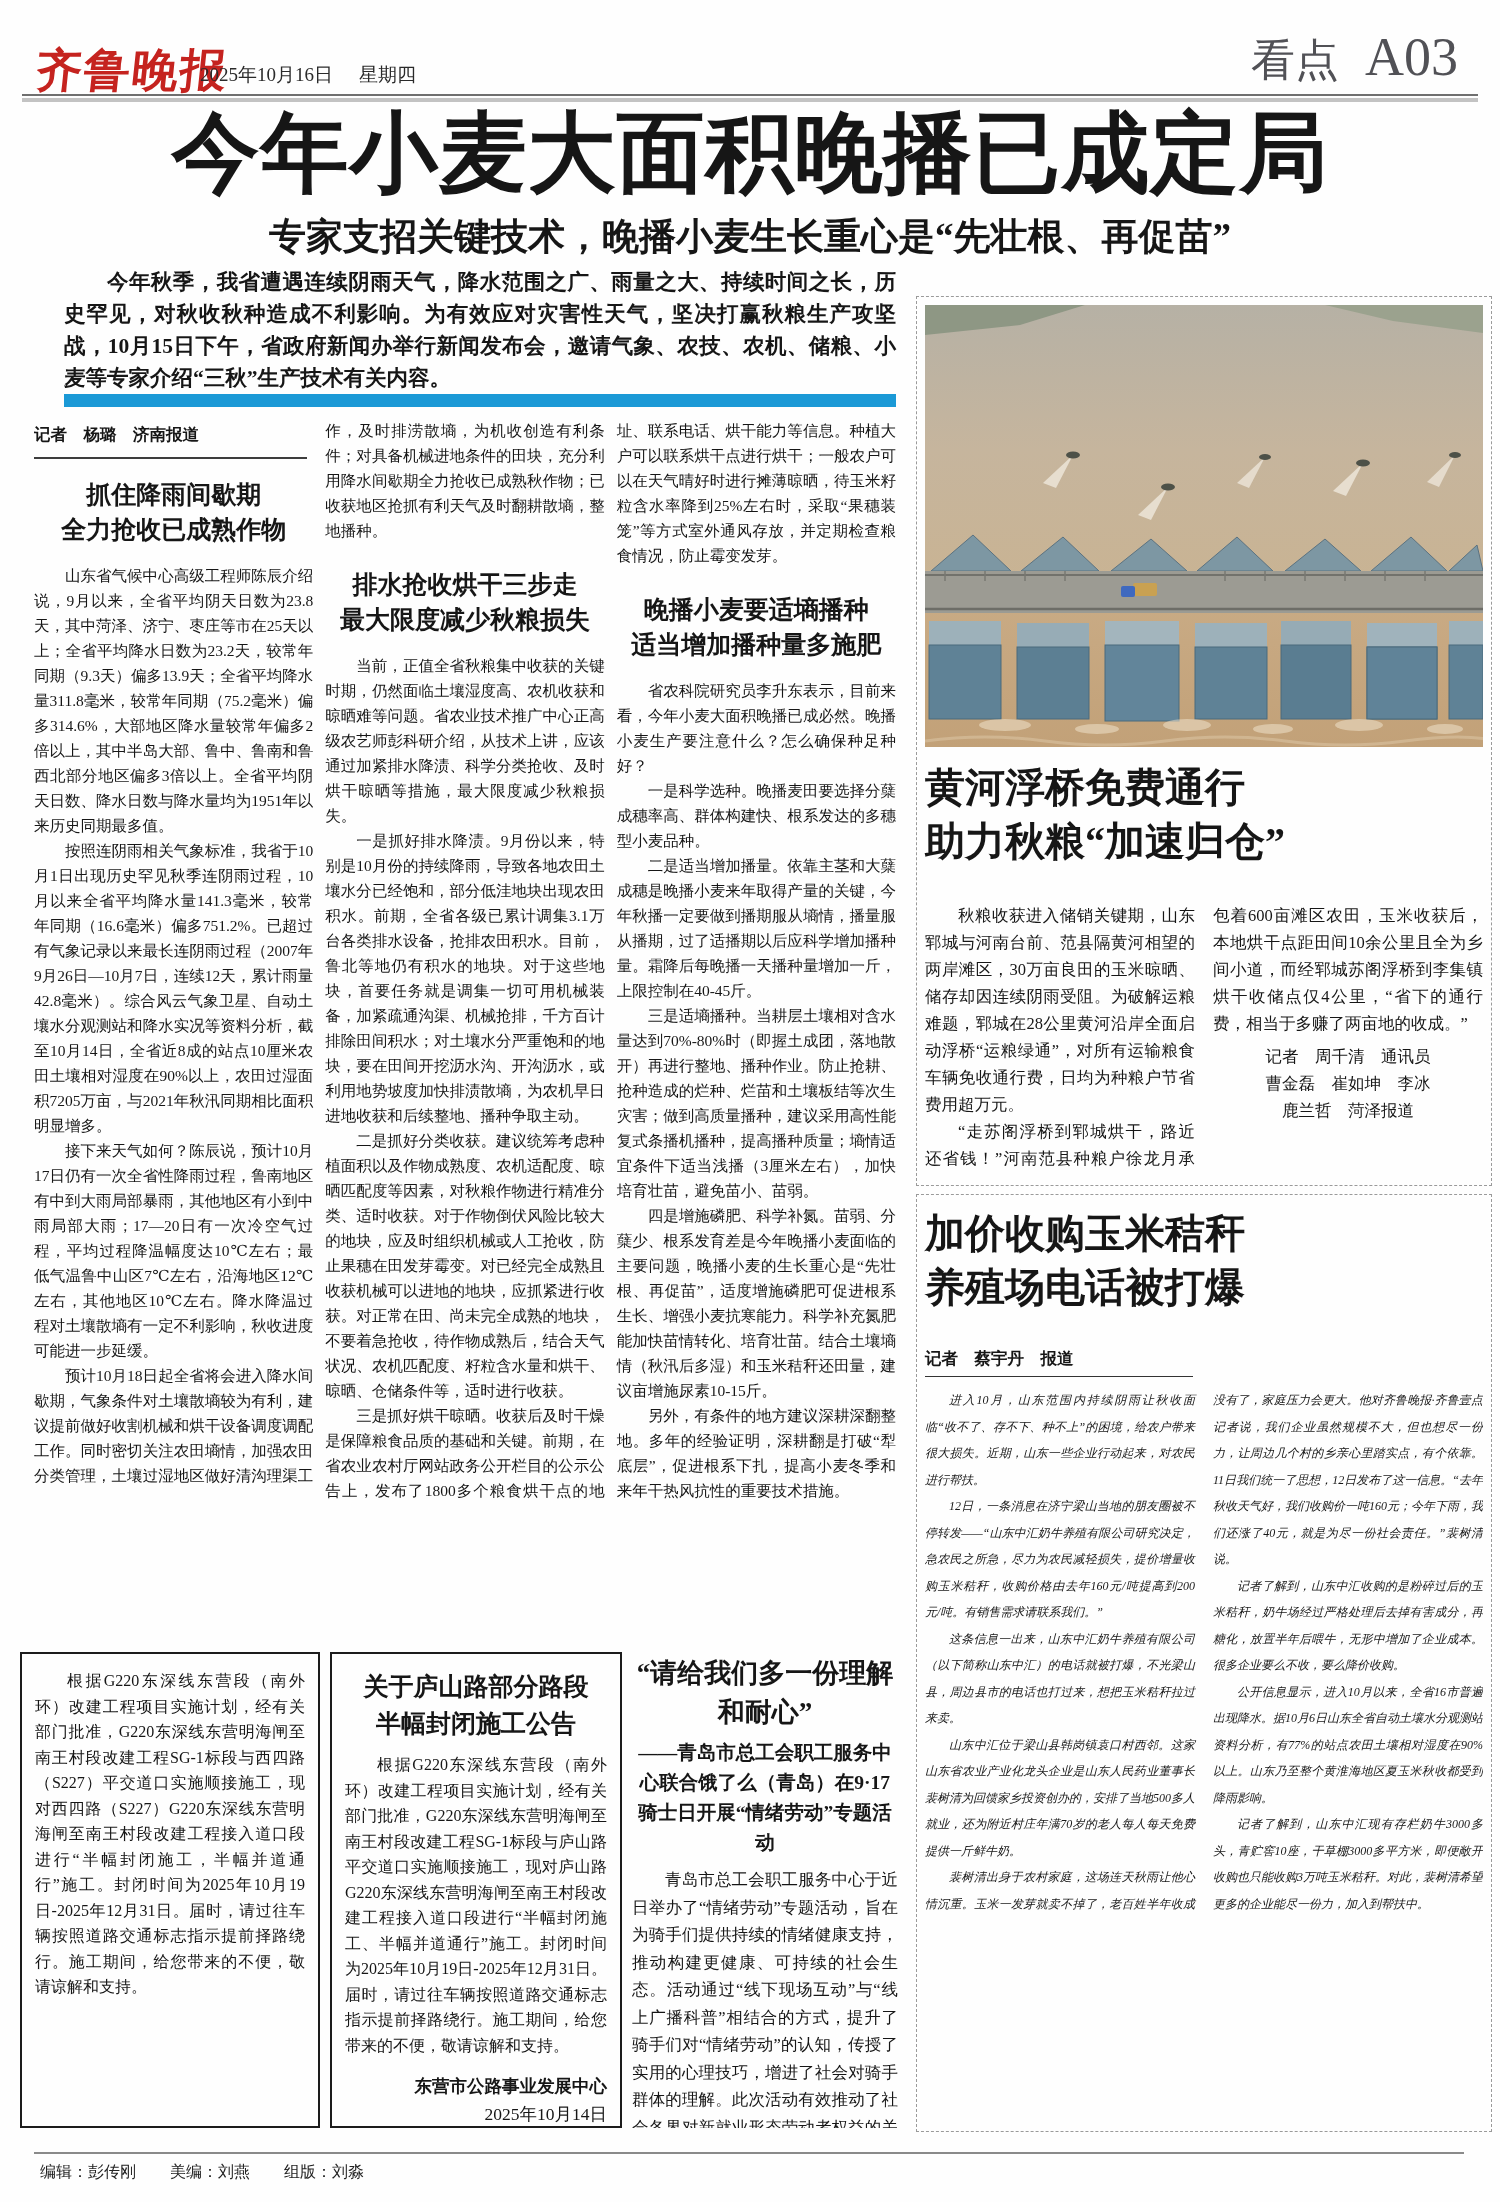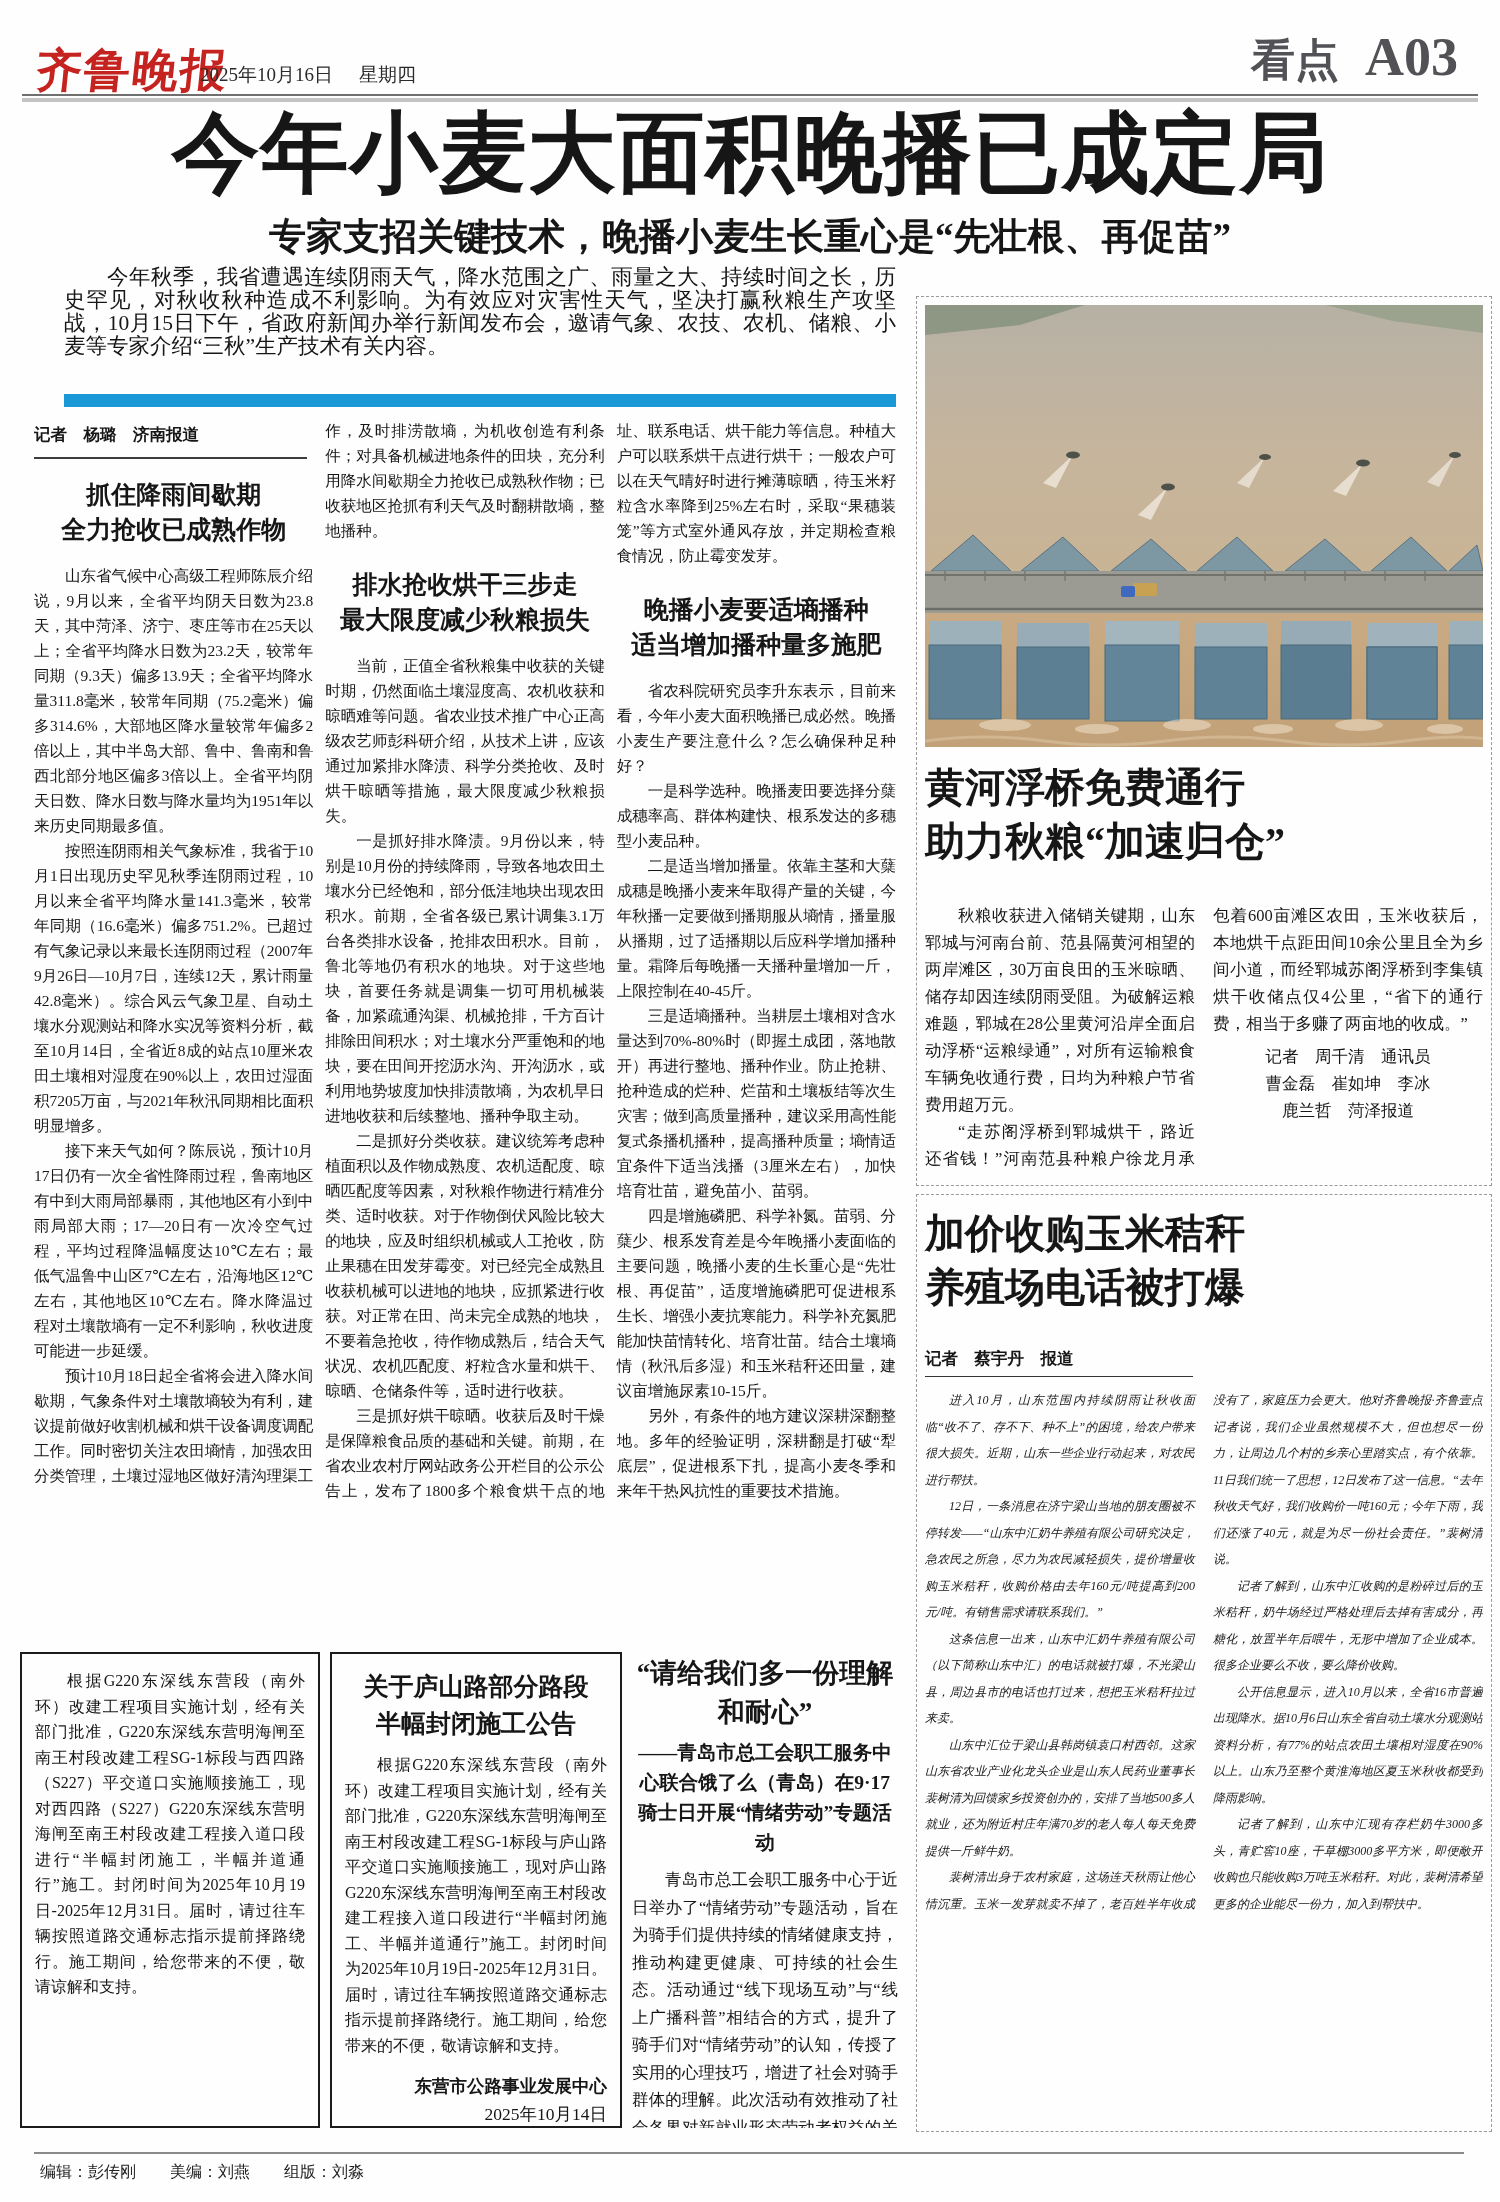--- a/index.html
+++ b/index.html
@@ -4,33 +4,33 @@
 <style>
   html,body{margin:0;padding:0;background:#e8e8e8;}
   .page{position:relative;width:1500px;height:2202px;background:#fefefe;margin:0 auto;
         font-family:"Liberation Serif","DejaVu Serif",serif;color:#161616;overflow:hidden;}
 
   
   .masthead{position:absolute;left:36px;top:40px;font-size:46px;font-weight:900;
             color:#c5231f;transform:skewX(-6deg);letter-spacing:2px;}
   .header-date{position:absolute;left:200px;top:62px;font-size:19px;color:#2a2a2a;}
   .header-date span{margin-right:26px;}
-  .header-right{position:absolute;right:42px;top:26px;color:#515156;font-weight:700;margin-left:8px;}
+  .header-right{position:absolute;right:42px;top:26px;color:#515156;font-weight:400;margin-left:8px;}
   .header-right .sec{font-size:44px;margin-right:26px;}
   .header-right .pg{font-size:54px;}
   .header-rule{position:absolute;left:22px;right:22px;top:94px;height:2px;
                border-top:2px solid #6f6f6f;border-bottom:4px solid #c3c3c3;}
 
   
   .headline{position:absolute;left:0;top:104px;width:100%;text-align:center;
             font-size:88px;font-weight:900;letter-spacing:1px;line-height:100px;}
   .subheadline{position:absolute;left:0;top:212px;width:100%;text-align:center;
                font-size:37px;font-weight:700;}
-  .intro{position:absolute;left:64px;top:266px;width:832px;font-size:21.5px;line-height:23px;
-         font-weight:400;text-indent:2em;text-align:justify;}
+  .intro{position:absolute;left:64px;top:266px;width:832px;font-size:21.5px;line-height:32px;
+         font-weight:700;text-indent:2em;text-align:justify;}
   .blue-bar{position:absolute;left:64px;top:394px;width:832px;height:13px;}
 
   
   .story-flow{position:absolute;left:34px;top:418px;width:862px;height:1218px;
               column-count:3;column-gap:12px;font-size:15.5px;line-height:25px;
               text-align:justify;overflow:hidden;}
   .story-flow p{margin:0;text-indent:2em;}
   .col-byline{font-size:16.5px;font-weight:700;padding:4px 0 10px;border-bottom:2.5px solid #3d3d3d;
               margin:0 6px 16px 0;break-inside:avoid;}
   .col-title{text-align:center;font-size:25px;font-weight:900;line-height:35px;

